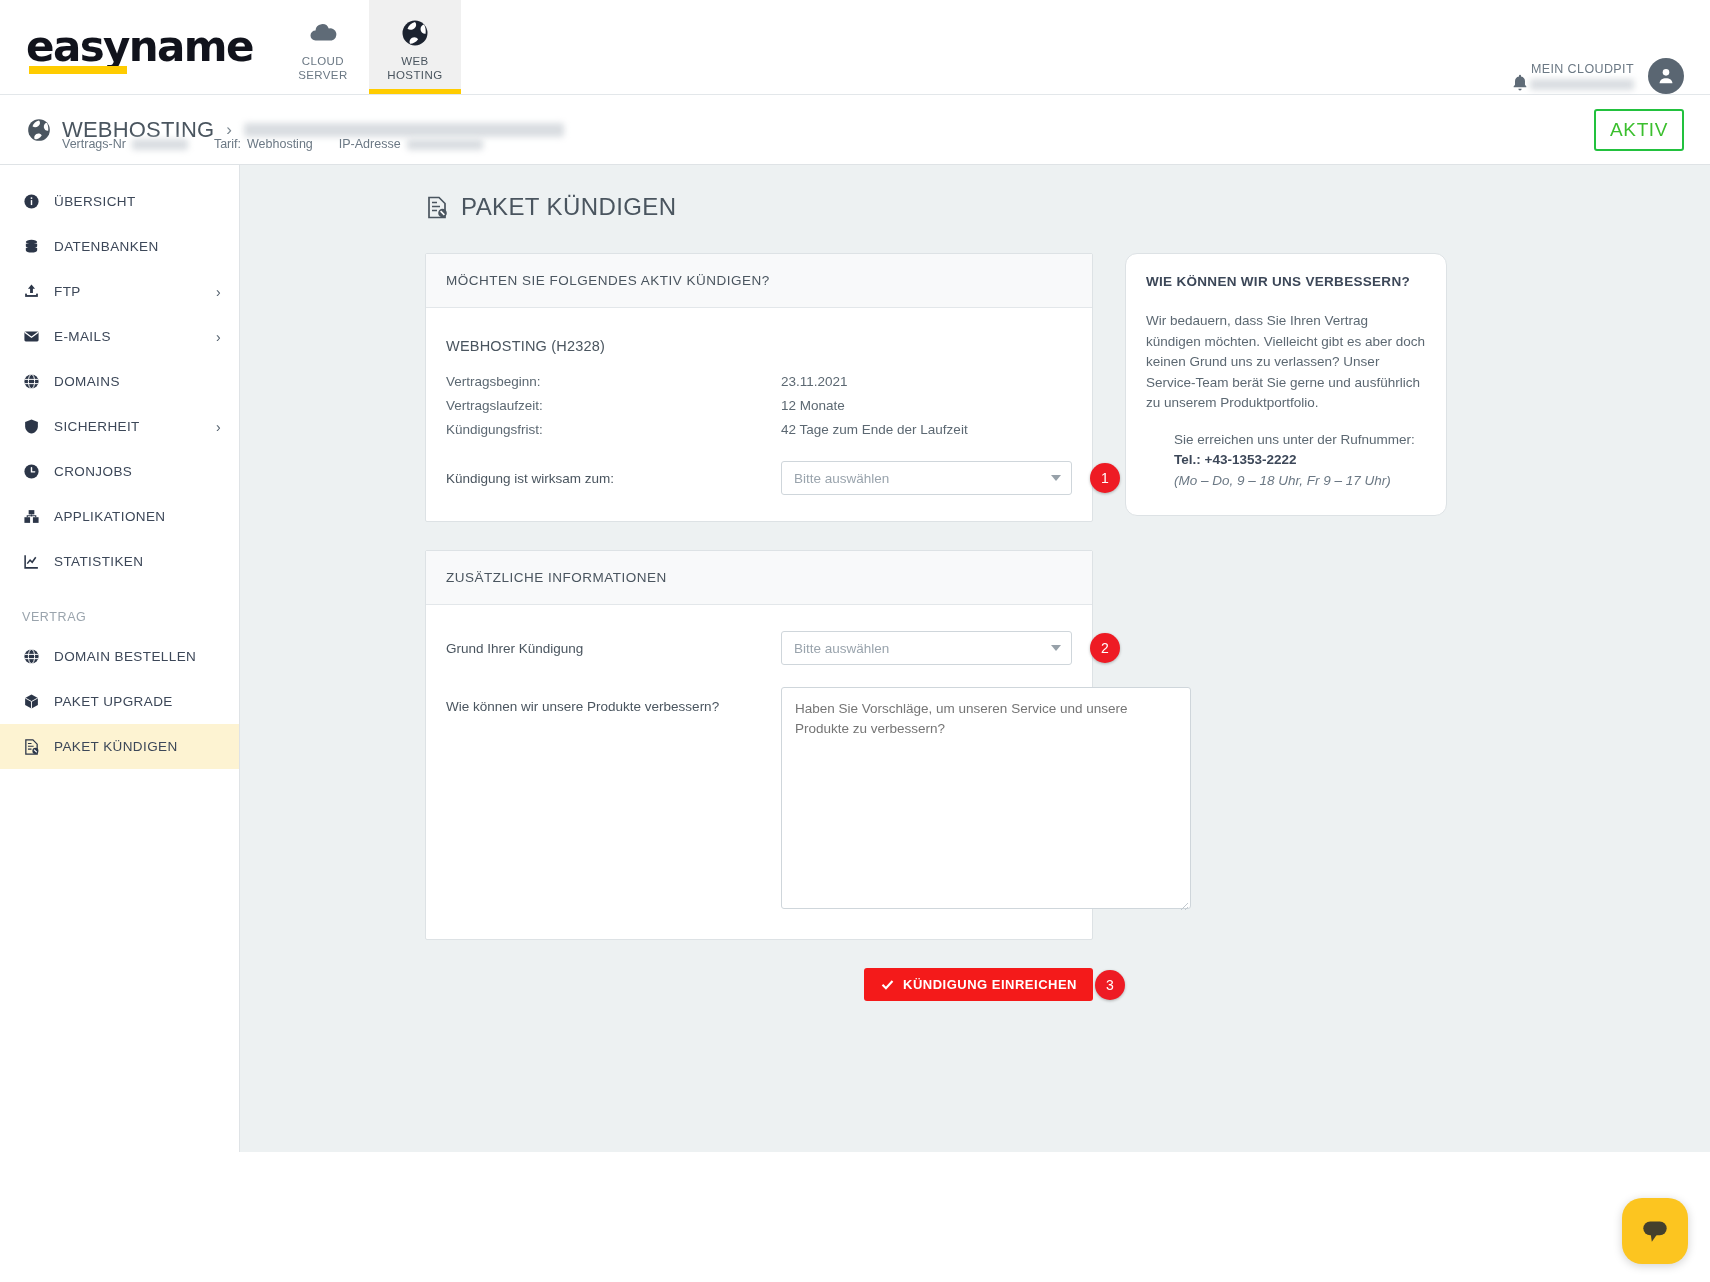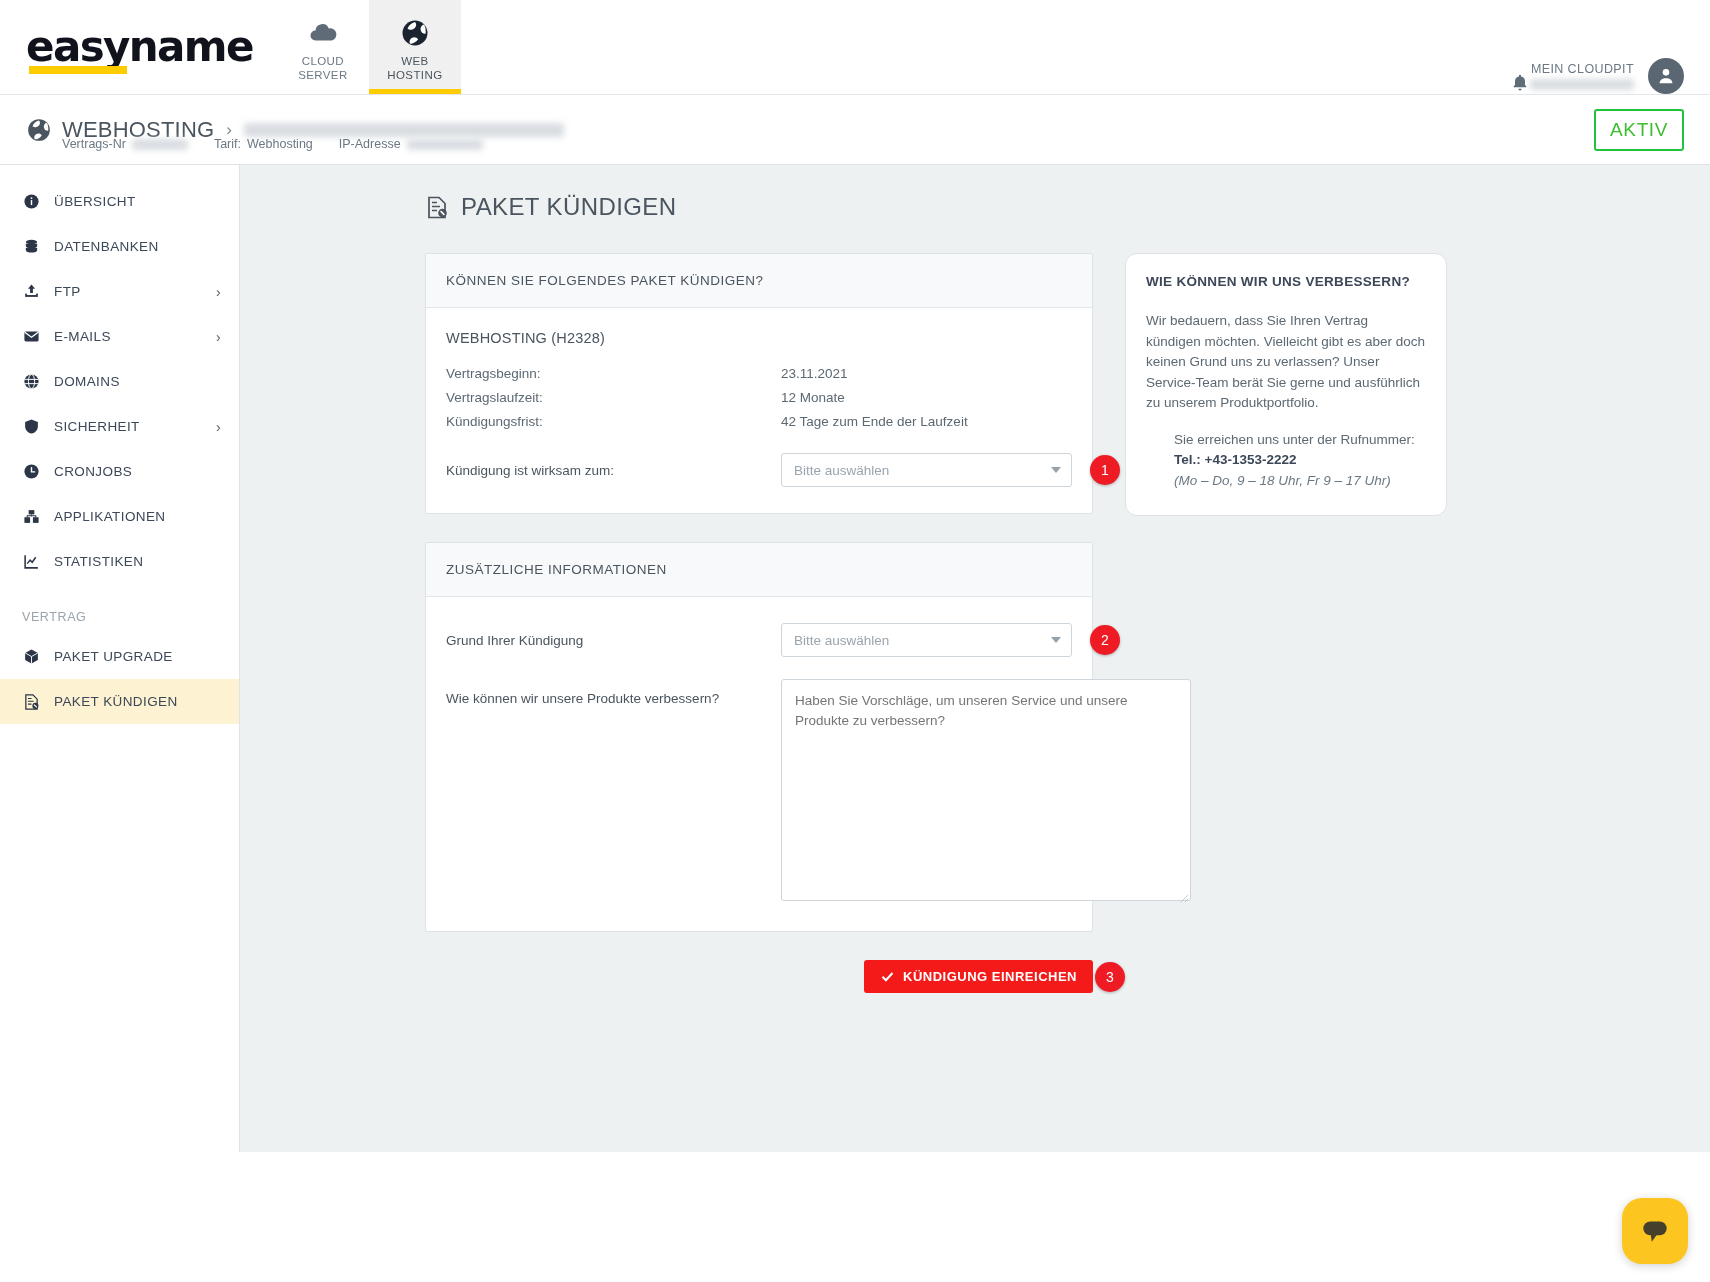--- a/index.html
+++ b/index.html
@@ -183,21 +183,21 @@
   .card-head {
     background: #f8f9fa;
     border-bottom: 1px solid #e3e7ea;
     padding: 19px 20px;
     font-size: 13.5px;
     color: #4a555f;
     letter-spacing: .5px;
   }
   .card-body { padding: 22px 20px 26px 20px; }
   .pkg-title {
-    font-size: 14.5px; color: #4a555f; margin-bottom: 20px; letter-spacing: .2px;
+    font-size: 14.5px; color: #4a555f; margin-bottom: 20px; letter-spacing: .2px; margin-top: 8px;
   }
   .kv-row {
     display: flex; font-size: 13.5px; color: #5c6872; margin-bottom: 9px;
   }
   .kv-k { width: 335px; flex-shrink: 0; }
   .kv-v { color: #5c6872; }
 
   .field-row {
     display: flex; align-items: center; margin-top: 24px; position: relative;
   }
@@ -491,20 +491,30 @@
             <path d="M3 3v18h18" stroke="#2c3648" stroke-width="2.2" fill="none"></path>
             <path d="M6 15l4-5 3 3 5-7" stroke="#2c3648" stroke-width="2.2" fill="none"></path>
           </svg>
       </span>
       <span>STATISTIKEN</span>
     </div>
 
 
     <div class="side-section">VERTRAG</div>
 
+    <div class="side-item">
+      <span class="side-icon">
+        <svg width="17" height="17" viewBox="0 0 24 24">
+            <circle cx="12" cy="12" r="10" fill="#2c3648"></circle>
+            <ellipse cx="12" cy="12" rx="4.4" ry="10" fill="none" stroke="#fff" stroke-width="1.4"></ellipse>
+            <path d="M2.4 9h19.2M2.4 15h19.2" stroke="#fff" stroke-width="1.4"></path>
+          </svg>
+      </span>
+      <span>DOMAIN BESTELLEN</span>
+    </div>
 
     <div class="side-item">
       <span class="side-icon">
         <svg width="17" height="17" viewBox="0 0 24 24">
             <path d="M12 2l9 5v10l-9 5-9-5V7z" fill="#2c3648"></path>
             <path d="M3 7l9 5 9-5M12 12v10" stroke="#fff" stroke-width="1.3" fill="none"></path>
           </svg>
       </span>
       <span>PAKET UPGRADE</span>
     </div>
@@ -531,21 +541,21 @@
         <circle cx="17.5" cy="17.5" r="4.3" fill="#4a555f"></circle>
         <path d="M15.6 15.6l3.8 3.8" stroke="#fff" stroke-width="1.6"></path>
       </svg>
       <span class="page-title">PAKET KÜNDIGEN</span>
     </div>
 
     <div class="cols">
       <div class="col-left">
 
         <div class="card">
-          <div class="card-head">KÖNNEN SIE FOLGENDES PAKET KÜNDIGEN?</div>
+          <div class="card-head">MÖCHTEN SIE FOLGENDES AKTIV KÜNDIGEN?</div>
           <div class="card-body">
             <div class="pkg-title">WEBHOSTING (H2328)</div>
 
             <div class="kv-row">
               <span class="kv-k">Vertragsbeginn:</span>
               <span class="kv-v">23.11.2021</span>
             </div>
             <div class="kv-row">
               <span class="kv-k">Vertragslaufzeit:</span>
               <span class="kv-v">12 Monate</span>

